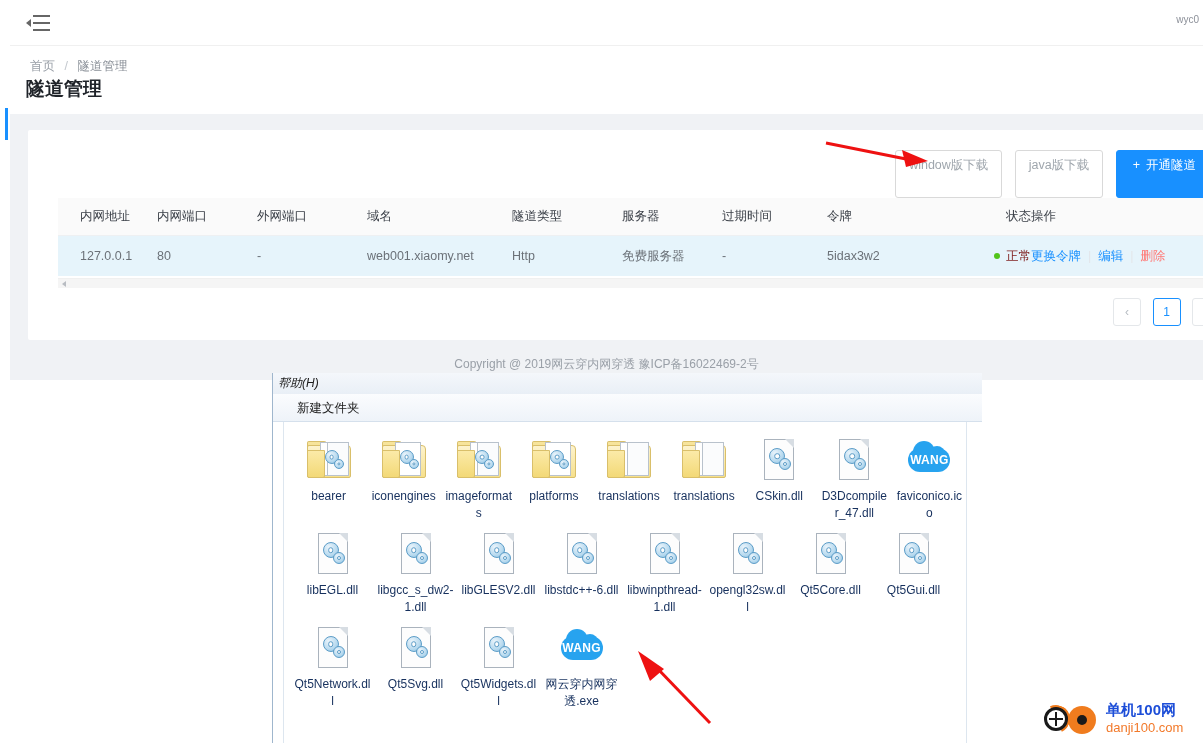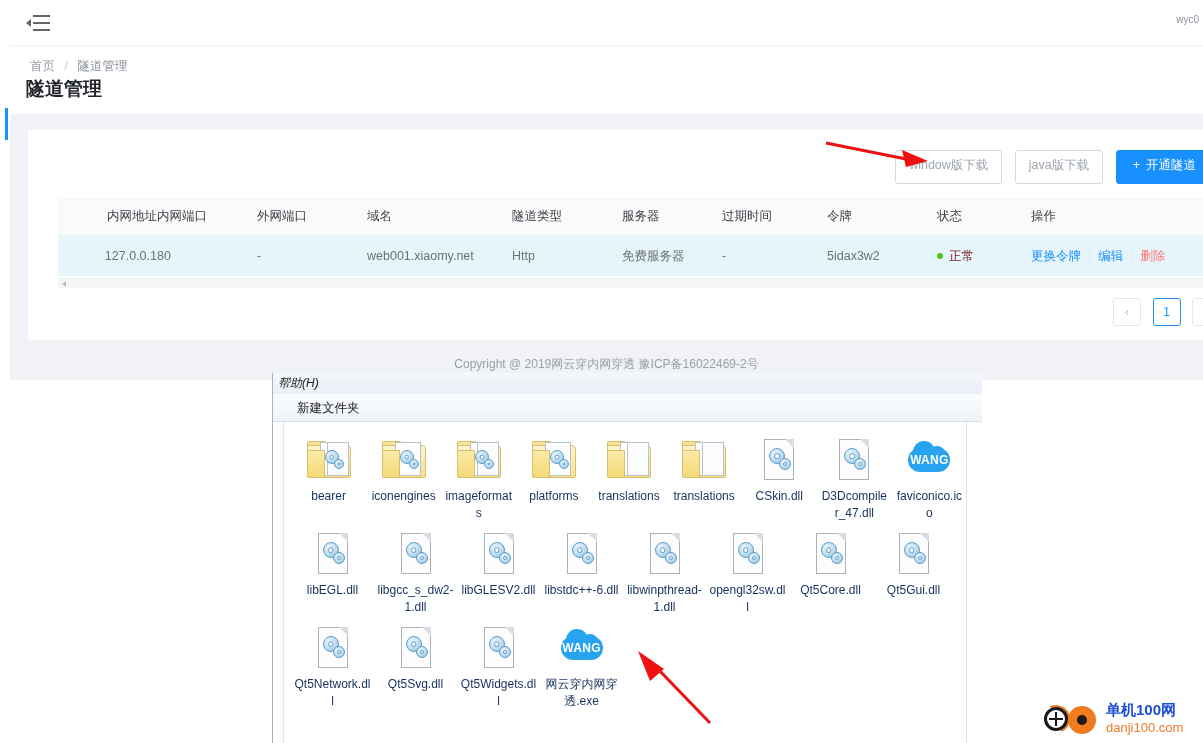--- a/index.html
+++ b/index.html
@@ -48,43 +48,43 @@
   .page-title { position: absolute; left: 16px; top: 30px; font-size: 19px; font-weight: bold; color: #1f2329; }
 
   .content-pad { position: absolute; left: 10px; top: 120px; width: 1193px; height: 230px; background: #f0f2f5; }
   .card {
     position: absolute; left: 18px; top: 10px; width: 1185px; height: 210px;
     background: #ffffff; border-radius: 2px;
   }
 
   .btnbar { position: absolute; right: 0px; top: 20px; height: 30px; }
   .btn {
-    display: inline-block; vertical-align: top; height: 34px; line-height: 28px;
+    display: inline-block; vertical-align: top; height: 48px; line-height: 28px;
     padding: 0 13px; font-size: 12.5px; border-radius: 3px; cursor: pointer;
     border: 1px solid #d9d9d9; color: #9fa6ad; background: #fff; margin-left: 8px;
   }
   .btn.primary {
     background: #1890ff; border-color: #1890ff; color: #fff; padding: 0 16px;
   }
   .btn.primary .plus { margin-right: 6px; font-weight: normal; }
 
   .table { position: absolute; left: 30px; top: 68px; width: 1180px; }
   .thead { display: flex; height: 38px; align-items: center; border-bottom: 1px solid #eef0f2; background: #fafafa; }
   .thead .th { font-size: 12.5px; color: #3c4149; font-weight: normal; }
   .trow { display: flex; height: 40px; align-items: center; background: #e6f4fb; }
   .trow .td { font-size: 12.5px; color: #6b7178; }
-  .c0 { width: 99px; padding-left: 22px; text-align: right; }
+  .c0 { width: 99px; padding-left: 22px; }
   .c1 { width: 100px; }
   .c2 { width: 110px; }
   .c3 { width: 145px; }
   .c4 { width: 110px; }
   .c5 { width: 100px; }
   .c6 { width: 105px; }
   .c7 { width: 110px; }
-  .c8 { width: 94px; }
+  .c8 { width: 94px; text-align: right; }
   .c9 { width: 160px; }
   .dot { display: inline-block; width: 6px; height: 6px; border-radius: 50%; background: #52c41a; margin-right: 6px; vertical-align: 1px; }
   .status-txt { color: #7f1d1d; }
   .act { color: #1890ff; cursor: pointer; }
   .act.danger { color: #ff7875; }
   .act-sep { color: #e3e6ea; margin: 0 7px; }
 
   .scrollbar-x {
     position: absolute; left: 30px; top: 148px; width: 1180px; height: 10px;
     background: #f5f5f5; border-top: 1px solid #f0f0f0;

